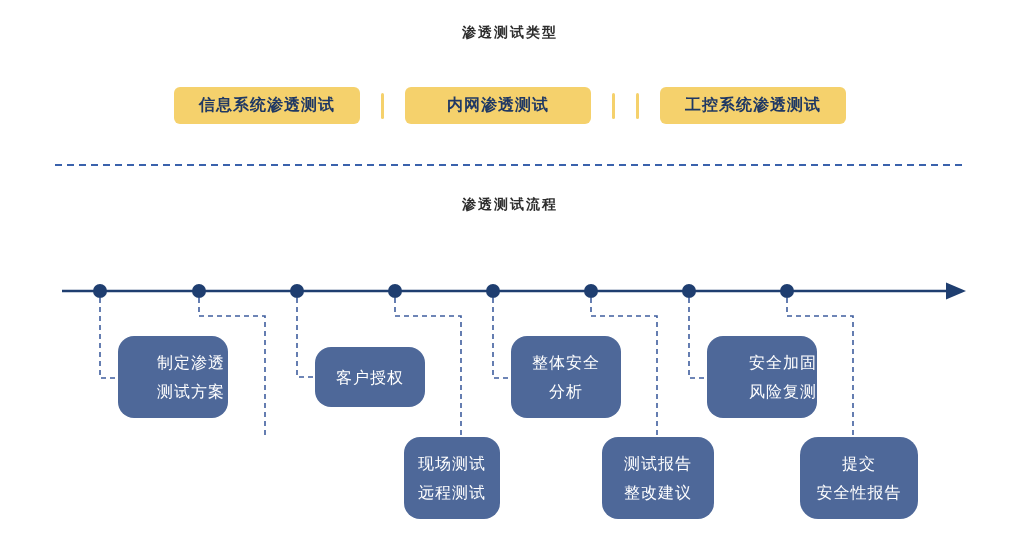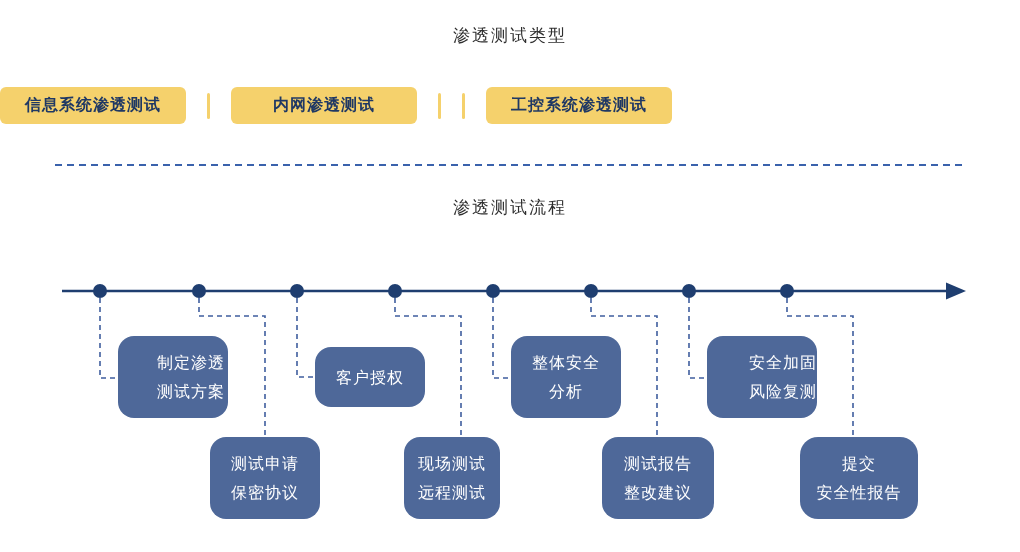--- a/index.html
+++ b/index.html
@@ -13,27 +13,27 @@
     --box_text:#FFFFFF;
     --bg:#FFFFFF;
   }
   html,body{margin:0;padding:0;}
   body{font-family:"Liberation Sans","DejaVu Sans",sans-serif;background:#fff;}
   .canvas{
     position:relative;width:1020px;height:552px;background:var(--bg);overflow:hidden;
   }
   .section-title{
     position:absolute;left:0;right:0;text-align:center;
-    font-size:17px;font-weight:400;color:var(--title_color);letter-spacing:2px;
+    font-size:14px;font-weight:700;color:var(--title_color);letter-spacing:2px;
   }
   .types-title{top:24px;}
   .flow-title{top:196px;}
   .types-row{
     position:absolute;top:87px;left:0;right:0;height:37px;
-    display:flex;align-items:center;gap:21px;
+    display:flex;justify-content:center;align-items:center;gap:21px;
   }
   .type-btn{
     min-width:186px;height:37px;box-sizing:border-box;padding:0 20px;
     display:flex;align-items:center;justify-content:center;
     background:var(--accent_yellow);color:var(--navy);
     font-size:16px;font-weight:700;letter-spacing:1px;
     border-radius:6px;cursor:pointer;white-space:nowrap;
   }
   .type-sep{
     width:3px;height:26px;border-radius:2px;background:var(--accent_yellow);
@@ -111,24 +111,20 @@
   <div class="step-box" style="left:511px;top:336px;width:110px;height:82px;border-radius:16px;">
     <span>整体安全</span>
     <span>分析</span>
   </div>
 
   <div class="step-box" style="left:707px;top:336px;width:110px;height:82px;align-items:flex-end;">
     <span>安全加固</span>
     <span>风险复测</span>
   </div>
 
-  <div class="step-box" style="left:210px;top:437px;width:110px;height:82px;">
-    <span>测试申请</span>
-    <span>保密协议</span>
-  </div>
 
   <div class="step-box" style="left:404px;top:437px;width:96px;height:82px;">
     <span>现场测试</span>
     <span>远程测试</span>
   </div>
 
   <div class="step-box" style="left:602px;top:437px;width:112px;height:82px;">
     <span>测试报告</span>
     <span>整改建议</span>
   </div>

